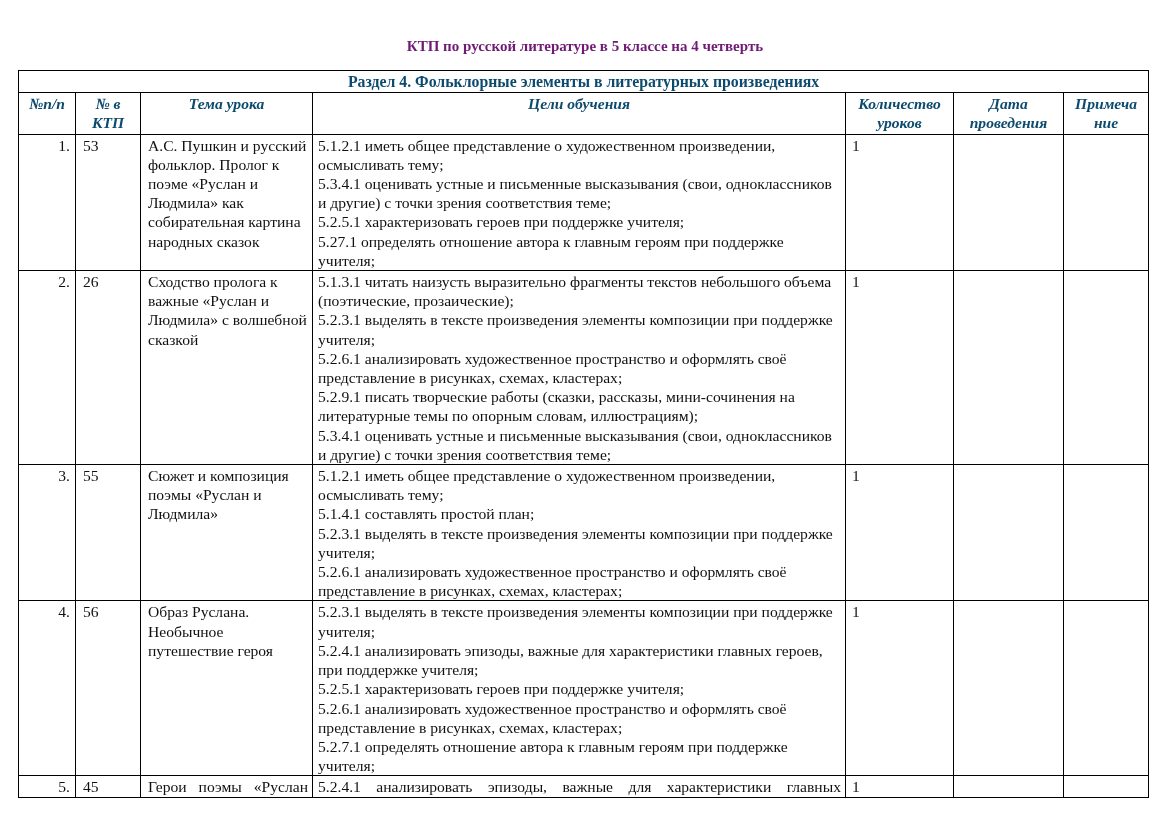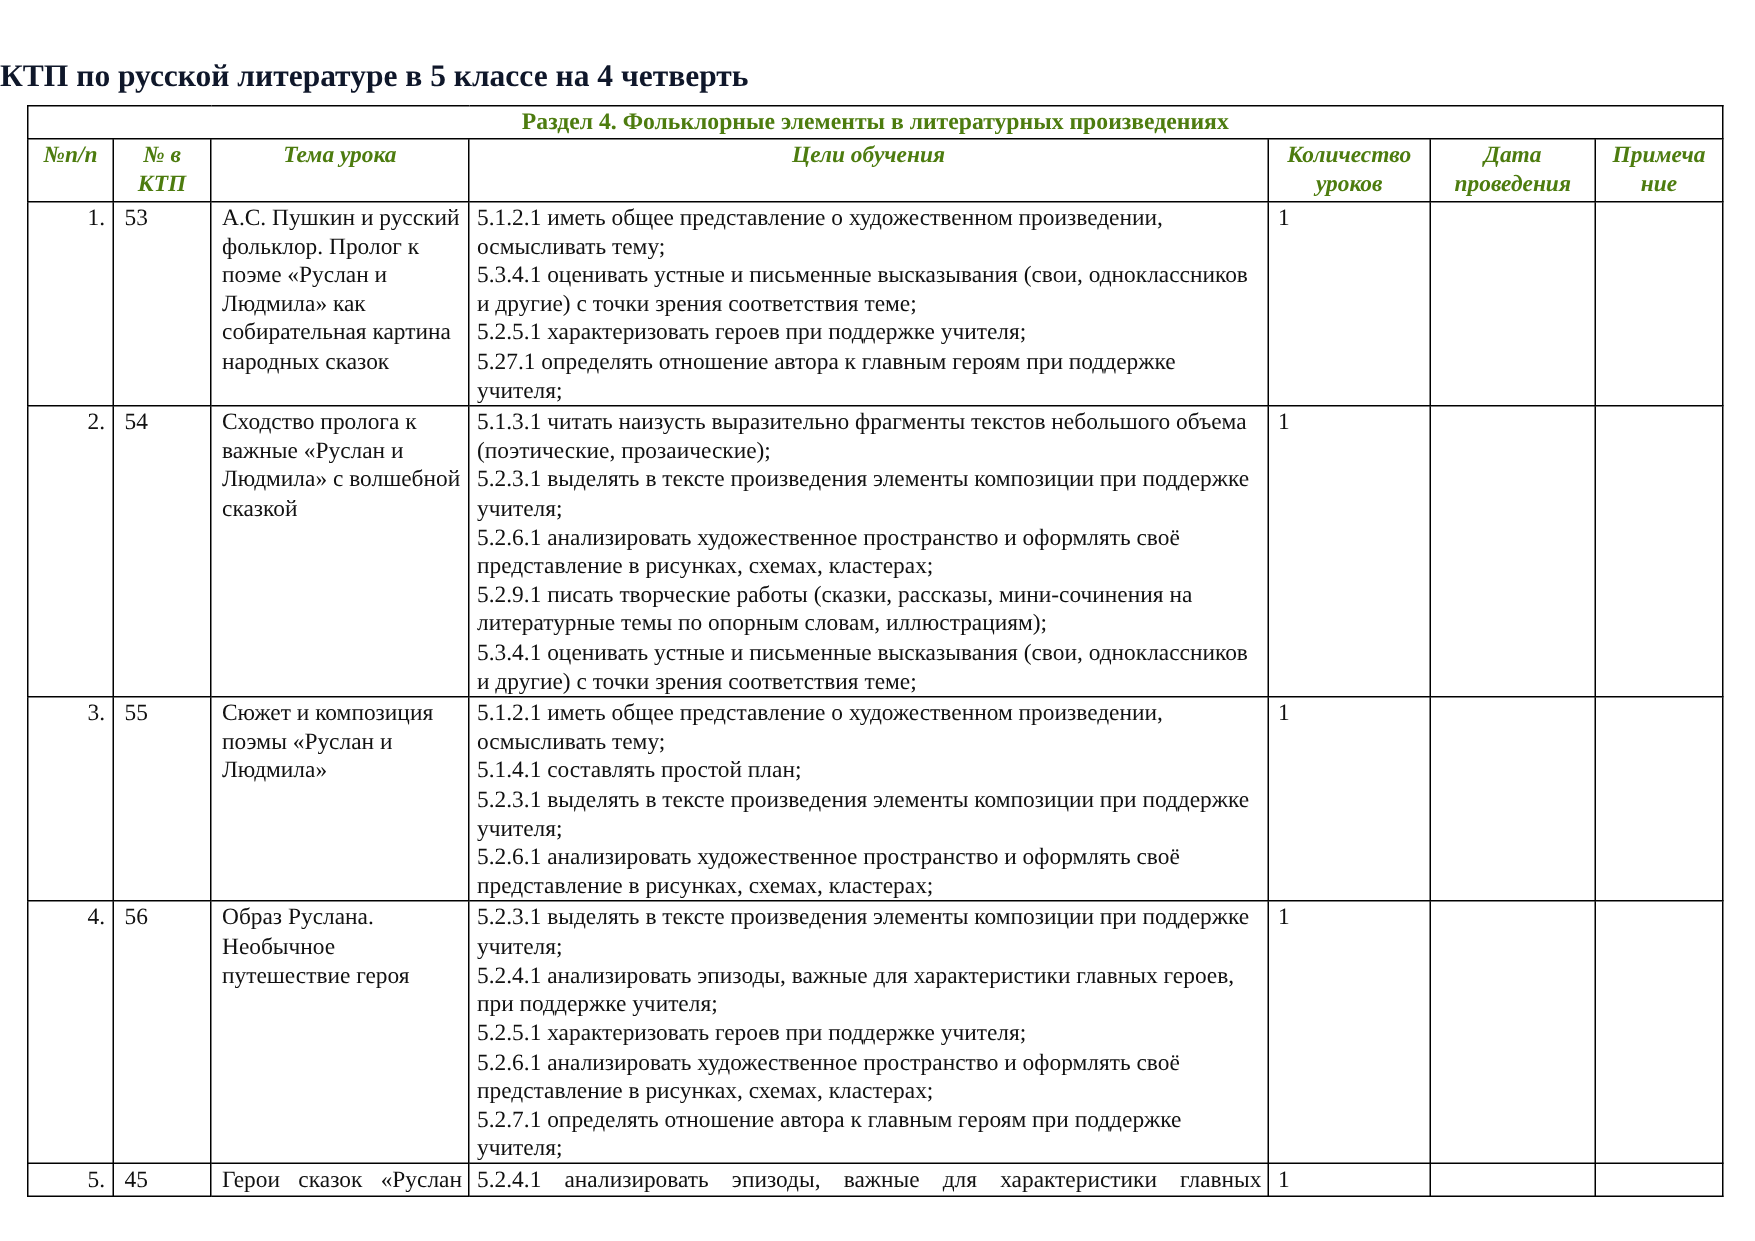--- a/index.html
+++ b/index.html
@@ -11,24 +11,24 @@
     background: #ffffff;
     overflow: hidden;
     font-family: "Liberation Serif", serif;
     color: #111111;
   }
   .doc-title {
     position: absolute;
     top: 38px;
     left: 0;
     width: 100%;
-    text-align: left;
+    text-align: center;
     font-weight: bold;
-    font-size: 21px;
-    color: #0f172a;
+    font-size: 15px;
+    color: #701a75;
   }
   table.ktp {
     position: absolute;
     top: 70px;
     left: 18px;
     width: 1130px;
     border-collapse: collapse;
     table-layout: fixed;
   }
   td, th {
@@ -37,21 +37,21 @@
     font-size: 15.6px;
     line-height: 19.2px;
     padding: 1px 4px 0 5px;
     overflow: hidden;
     overflow-wrap: break-word;
     word-wrap: break-word;
   }
   th {
     font-weight: bold;
     text-align: center;
-    color: #4d7c0f;
+    color: #0c4a6e;
     padding: 1px 2px;
   }
   tr.section-row > th { height: 21px; font-size: 15.8px; }
   tr.head-row > th { height: 38px; font-style: italic; }
   th.h-note { padding: 1px 9px; }
   .c-num   { text-align: right; padding: 1px 5px 0 2px; }
   .c-ktp   { padding: 1px 2px 0 7px; }
   .c-topic { padding: 1px 4px 0 7px; margin-top: 48px; }
   .c-goals { padding: 1px 4px 0 5px; font-family: Liberation Serif, serif; }
   .c-hours { padding: 1px 2px 0 6px; }
@@ -105,21 +105,21 @@
             <div class="goal">5.2.5.1 характеризовать героев при поддержке учителя;</div>
             <div class="goal">5.27.1 определять отношение автора к главным героям при поддержке учителя;</div>
           </td>
         <td class="c-hours">1</td>
         <td class="c-date"></td>
         <td class="c-note"></td>
       </tr>
 
       <tr class="r2">
         <td class="c-num">2.</td>
-        <td class="c-ktp">54</td>
+        <td class="c-ktp">26</td>
         <td class="c-topic">Сходство пролога к важные «Руслан и Людмила» с волшебной сказкой</td>
         <td class="c-goals">
             <div class="goal">5.1.3.1 читать наизусть выразительно фрагменты текстов небольшого объема (поэтические, прозаические);</div>
             <div class="goal">5.2.3.1 выделять в тексте произведения элементы композиции при поддержке учителя;</div>
             <div class="goal">5.2.6.1 анализировать художественное пространство и оформлять своё представление в рисунках, схемах, кластерах;</div>
             <div class="goal">5.2.9.1 писать творческие работы (сказки, рассказы, мини-сочинения на литературные темы по опорным словам, иллюстрациям);</div>
             <div class="goal">5.3.4.1 оценивать устные и письменные высказывания (свои, одноклассников и другие) с точки зрения соответствия теме;</div>
           </td>
         <td class="c-hours">1</td>
         <td class="c-date"></td>
@@ -158,21 +158,21 @@
       </tr>
 
       <tr class="row-cut">
         <td class="c-num">
             <div class="clip">5.</div>
           </td>
         <td class="c-ktp">
             <div class="clip">45</div>
           </td>
         <td class="c-topic">
-            <div class="clip just">Герои сказок «Руслан</div>
+            <div class="clip just">Герои поэмы «Руслан</div>
           </td>
         <td class="c-goals">
             <div class="clip just">
               <div class="goal">5.2.4.1 анализировать эпизоды, важные для характеристики главных</div>
             </div>
           </td>
         <td class="c-hours">
             <div class="clip">1</div>
           </td>
         <td class="c-date">

